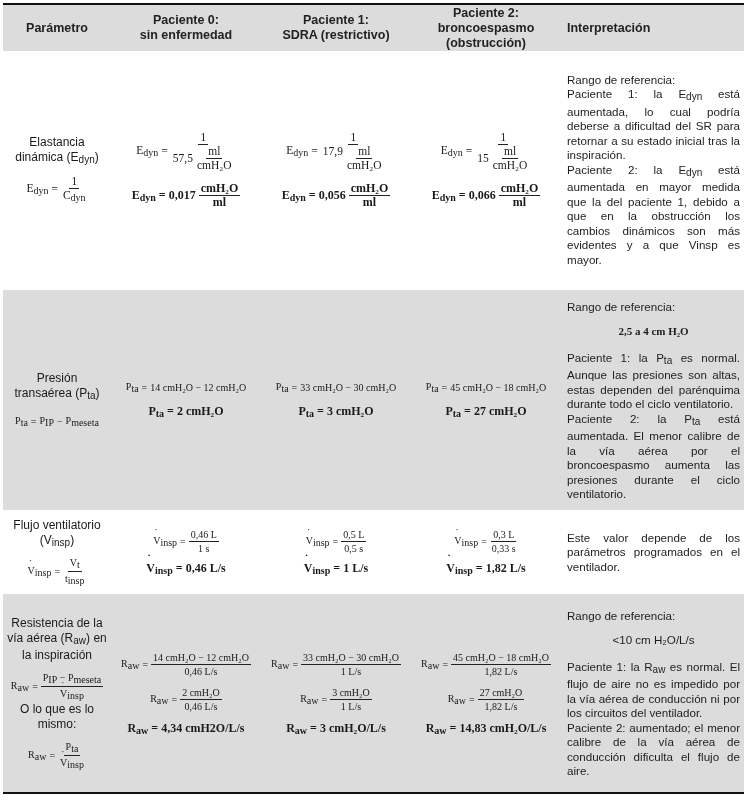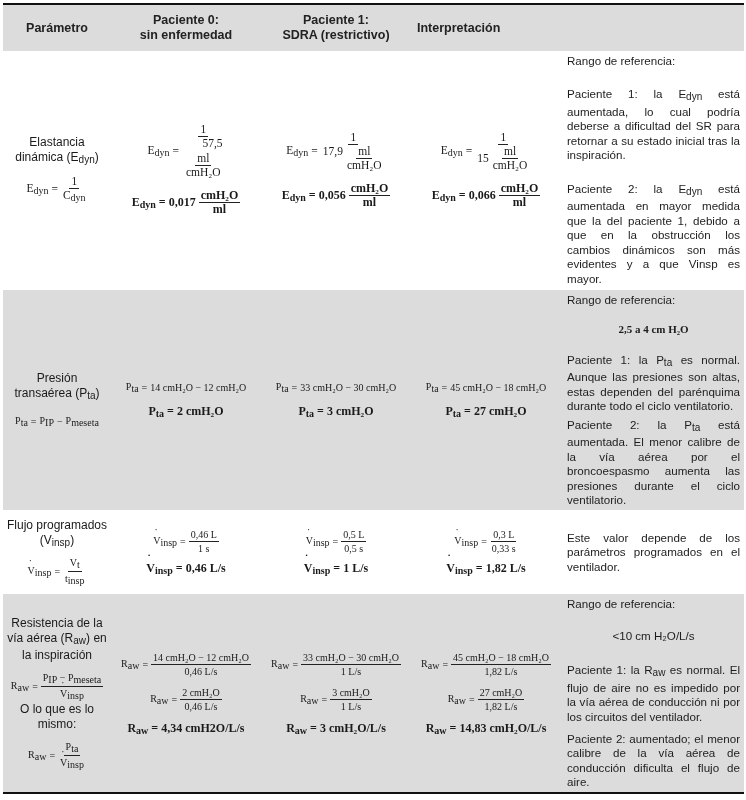--- a/index.html
+++ b/index.html
@@ -10,21 +10,21 @@
   .row.sep { border-top:2px solid #fff; }
   .c0 { width:108px; }
   .c1 { width:150px; }
   .c2 { width:150px; }
   .c3 { width:150px; }
   .c4 { width:183px; }
   .cell { box-sizing:border-box; display:flex; flex-direction:column; align-items:center; justify-content:center; text-align:center; }
   .hdr .cell { font-weight:bold; font-size:12.5px; line-height:15px; color:#222; }
   .hdr .c4 { align-items:flex-start; padding-left:6px; }
   .param { font-size:12px; line-height:15px; }
-  .interp { font-size:11.6px; line-height:14.5px; text-align:justify; align-items:stretch; justify-content:space-between; padding:3px 4px 2px 6px; color:#1d1d1d; }
+  .interp { font-size:11.6px; line-height:14.5px; text-align:justify; align-items:stretch; justify-content:center; padding:3px 4px 2px 6px; color:#1d1d1d; }
   .interp p { margin:0; }
   .interp .center { text-align:center; margin:10px 0 12px 0; }
   .interp .center.serif { font-family:"Liberation Serif", serif; font-weight:bold; font-size:11px; }
   .m { font-family:"Liberation Serif", serif; font-size:11.5px; white-space:nowrap; display:inline-flex; align-items:center; gap:3px; }
   .m.b { font-weight:bold; font-size:12px; }
   .m.small { font-size:10px; }
   sub { font-size:10px; vertical-align:-2px; }
   .frac { display:inline-flex; flex-direction:column; align-items:center; vertical-align:middle; }
   .frac .num { border-bottom:1px solid #222; padding:0 2px; line-height:13px; }
   .frac .den { padding:0 2px; line-height:13px; }
@@ -42,20 +42,25 @@
         <span>Parámetro</span>
       </div>
     <div class="cell c1">
       <span>Paciente 0:</span>
       <span>sin enfermedad</span>
     </div>
     <div class="cell c2">
       <span>Paciente 1:</span>
       <span>SDRA (restrictivo)</span>
     </div>
+    <div class="cell c3">
+      <span>Paciente 2:</span>
+      <span>broncoespasmo</span>
+      <span>(obstrucción)</span>
+    </div>
     <div class="cell c4">
         <span>Interpretación</span>
       </div>
   </div>
 
   <div class="row" style="height:237px;">
     <div class="cell c0 param">
       <div style="padding:0 4px;">
         <span>Elastancia dinámica (E</span><sub>dyn</sub><span>)</span>
       </div>
@@ -69,21 +74,21 @@
       </div>
     </div>
 
     <div class="cell c1">
       <div class="stack">
         <div class="m">
           <span><span>E</span><sub>dyn</sub></span>
           <span>=</span>
           <span class="frac">
             <span class="num">1</span>
-            <span class="den" style="display:inline-flex;align-items:flex-end;gap:2px;flex-direction:column;">
+            <span class="den" style="display:inline-flex;align-items:center;gap:2px;">
                 <span>57,5</span>
                 <span class="frac">
                   <span class="num">ml</span>
                   <span class="den">cmH₂O</span>
                 </span>
               </span>
           </span>
         </div>
         <div class="m b">
           <span><span>E</span><sub>dyn</sub></span>
@@ -216,21 +221,21 @@
     <div class="cell c4 interp">
       <p>Rango de referencia:</p>
       <p class="center serif">2,5 a 4 cm H₂O</p>
       <p><span>Paciente 1: la </span><span>P</span><sub>ta</sub><span> es normal. Aunque las presiones son altas, estas dependen del parénquima durante todo el ciclo ventilatorio.</span></p>
       <p><span>Paciente 2: la </span><span>P</span><sub>ta</sub><span> está aumentada. El menor calibre de la vía aérea por el broncoespasmo aumenta las presiones durante el ciclo ventilatorio.</span></p>
     </div>
   </div>
 
   <div class="row sep" style="height:82px;">
     <div class="cell c0 param">
-      <span>Flujo programados</span>
+      <span>Flujo ventilatorio</span>
       <span><span>(V</span><sub>insp</sub><span>)</span></span>
       <div class="m small" style="margin-top:6px;">
         <span><span class="dot">V</span><sub>insp</sub></span>
         <span>=</span>
         <span class="frac">
             <span class="num"><span>V</span><sub>t</sub></span>
             <span class="den"><span>t</span><sub>insp</sub></span>
           </span>
       </div>
     </div>

